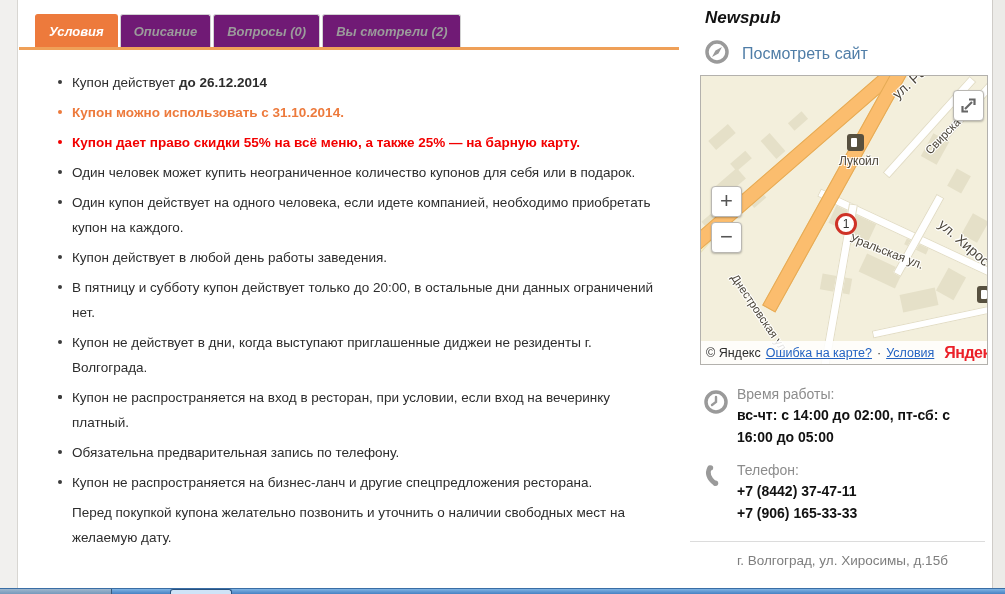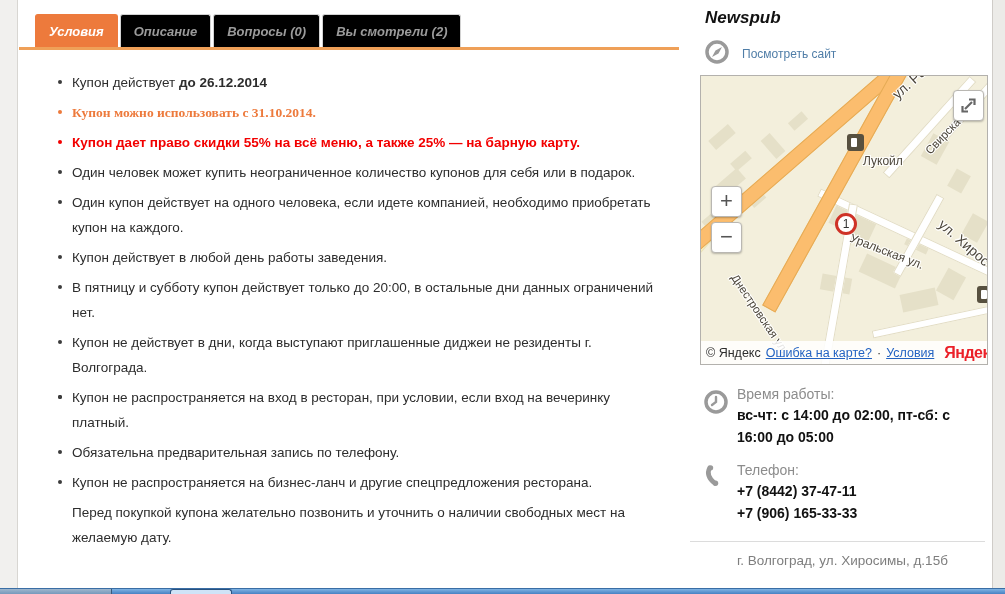--- a/index.html
+++ b/index.html
@@ -12,60 +12,60 @@
   .left-gutter { position:absolute; left:0; top:0; width:18px; height:594px;
     background:#f1f0ee; border-right:1px solid #d8d6d2; }
   .right-scroll { position:absolute; left:992px; top:0; width:13px; height:594px;
     background:#ecebe8; border-left:1px solid #cfccc8; }
 
   
   .content { position:absolute; left:19px; top:0; width:672px; }
   .tabs { display:flex; gap:2px; margin:14px 0 0 16px; align-items:flex-end; }
   .tab {
     font-size:13px; font-weight:bold; font-style:italic;
-    padding:9px 13px 8px; background:#000000; border:1px solid #d2d2d2; border-bottom:none;
+    padding:9px 13px 8px; background:#701a75; border:1px solid #d2d2d2; border-bottom:none;
     color:#9b9b9b; border-radius:3px 3px 0 0; cursor:pointer; white-space:nowrap;
   }
   .tab.active { background:#ed7a3c; color:#fff; border-color:#ed7a3c; }
   .tab-underline { height:3px; background:#efa058; width:660px; }
 
   ul.conditions { list-style:none; margin:20px 0 0 38px; width:612px; font-size:13.5px; }
   ul.conditions li { position:relative; padding-left:15px; line-height:25px; margin-bottom:5px; }
   ul.conditions .dot { position:absolute; left:1px; top:10px; width:4px; height:4px;
     border-radius:50%; background:#3c3c3c; }
   ul.conditions .b { font-weight:bold; }
-  li.c-orange { color:#ed7a3c; font-weight:bold;font-family:Liberation Serif, serif; }
+  li.c-orange { color:#ed7a3c; font-weight:bold; }
   li.c-orange .dot { background:#ed7a3c; }
   li.c-red { color:#f20000; font-weight:bold; }
   li.c-red .dot { background:#f20000; }
 
   
   .sidebar { position:absolute; left:700px; top:0; width:290px; height:594px; }
   .merchant-title { position:absolute; left:5px; top:8px; font-size:17px;
     font-weight:bold; font-style:italic; color:#111;text-align:right; }
   .site-row { position:absolute; left:3px; top:38px; display:flex; align-items:center; gap:11px; }
-  .site-link { font-size:12px; color:#4f7da7; text-decoration:none; cursor:pointer; }
+  .site-link { font-size:16px; color:#4f7da7; text-decoration:none; cursor:pointer; }
 
   
   .map { position:absolute; left:0; top:75px; width:288px; height:290px;
     background:#f3efdc; border:1px solid #b3b1ad; overflow:hidden; cursor:grab; }
   .bld { position:absolute; background:#e5e0c8; }
   .road-o { position:absolute; background:#fbbd6e; border:1px solid #e5ab55; }
   .road-w { position:absolute; background:#ffffff; border:1px solid #e3ddc4; }
   .road-y { position:absolute; background:#f9f1c3; border:1px solid #e8e0b8; }
   .st-label { position:absolute; color:#4c463b; font-size:11.5px; white-space:nowrap;
     transform-origin:0 0;
     text-shadow:1px 1px 0 #fff,-1px -1px 0 #fff,1px -1px 0 #fff,-1px 1px 0 #fff; }
   .st-big { font-size:14px; }
   .lbl-rok { left:188px; top:14px; transform:rotate(-42deg); }
   .lbl-svirskaya { left:222px; top:72px; transform:rotate(-46deg); }
   .lbl-khiros { left:245px; top:140px; transform:rotate(41deg); }
   .lbl-uralskaya { left:152px; top:155px; transform:rotate(21deg); }
   .lbl-dnestrovskaya { left:38px; top:196px; transform:rotate(56deg); }
-  .lbl-lukoil { left:138px; top:78px;margin-left:24px; }
+  .lbl-lukoil { left:138px; top:78px; }
   .gas-icon { position:absolute; width:17px; height:17px; background:#57503f;
     border-radius:3px; }
   .gas-icon::after { content:""; position:absolute; left:4px; top:4px; width:6px; height:9px;
     background:#fff; border-radius:1px; }
   .map-btn { position:absolute; width:31px; height:31px; background:#fff;
     border:1px solid #b9b7b2; border-radius:4px; box-shadow:0 1px 2px rgba(0,0,0,.25);
     color:#555; font-size:22px; line-height:28px; text-align:center; cursor:pointer; }
   .btn-zoom-in { left:10px; top:110px; }
   .btn-zoom-out { left:10px; top:146px; }
   .btn-expand { left:252px; top:14px; }

